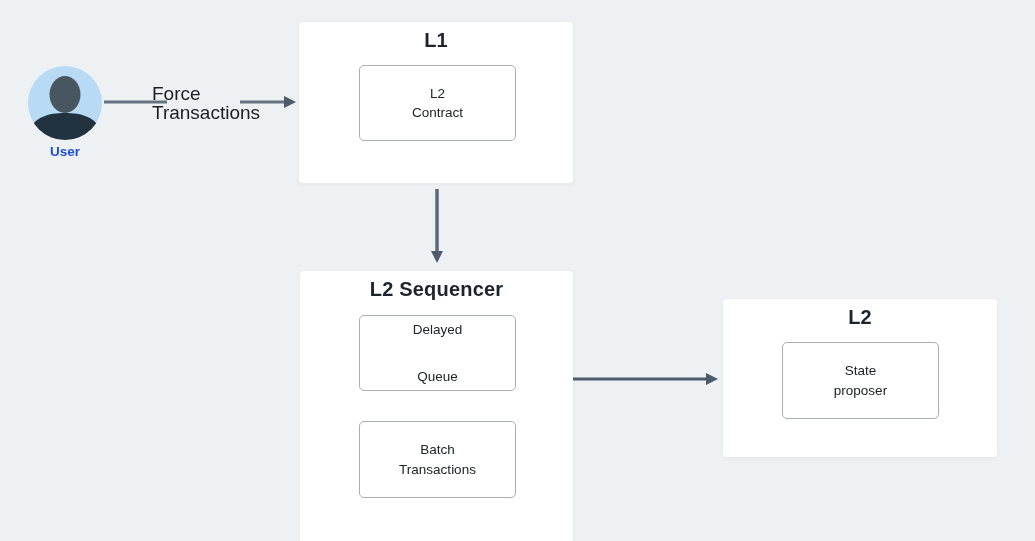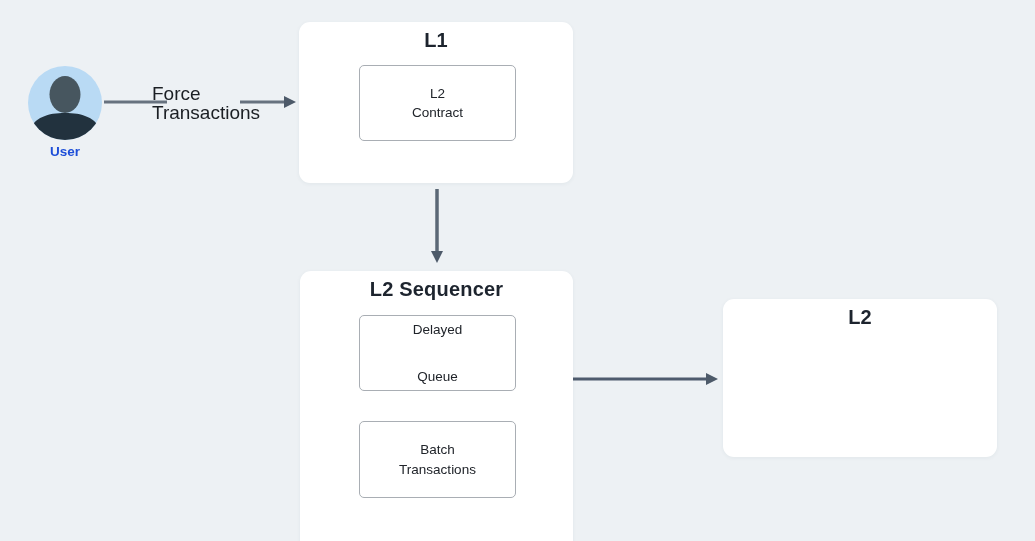--- a/index.html
+++ b/index.html
@@ -39,21 +39,21 @@
     left: 152px; top: 84px;
     width: 96px;
     text-align: left;
     font-size: 19px;
     line-height: 19px;
     color: #1b1f24;
   }
   .panel {
     position: absolute;
     background: #ffffff;
-    border-radius: 11px;
+    border-radius: 4px;
     box-shadow: 0 1px 4px rgba(40,60,80,0.06);
   }
   .panel-title {
     padding-top: 6px;
     text-align: center;
     font-weight: bold;
     font-size: 20px;
     line-height: 25px;
     color: #1d242e;
     letter-spacing: 0.2px;
@@ -137,15 +137,19 @@
       <div class="node-line">Queue</div>
     </div>
     <div class="node node-batch-transactions">
       <div class="node-line">Batch</div>
       <div class="node-line">Transactions</div>
     </div>
   </div>
 
   <div class="panel panel-l2">
     <div class="panel-title">L2</div>
+    <div class="node node-state-proposer">
+      <div class="node-line">State</div>
+      <div class="node-line">proposer</div>
+    </div>
   </div>
 
 </div>
 
 </body></html>

